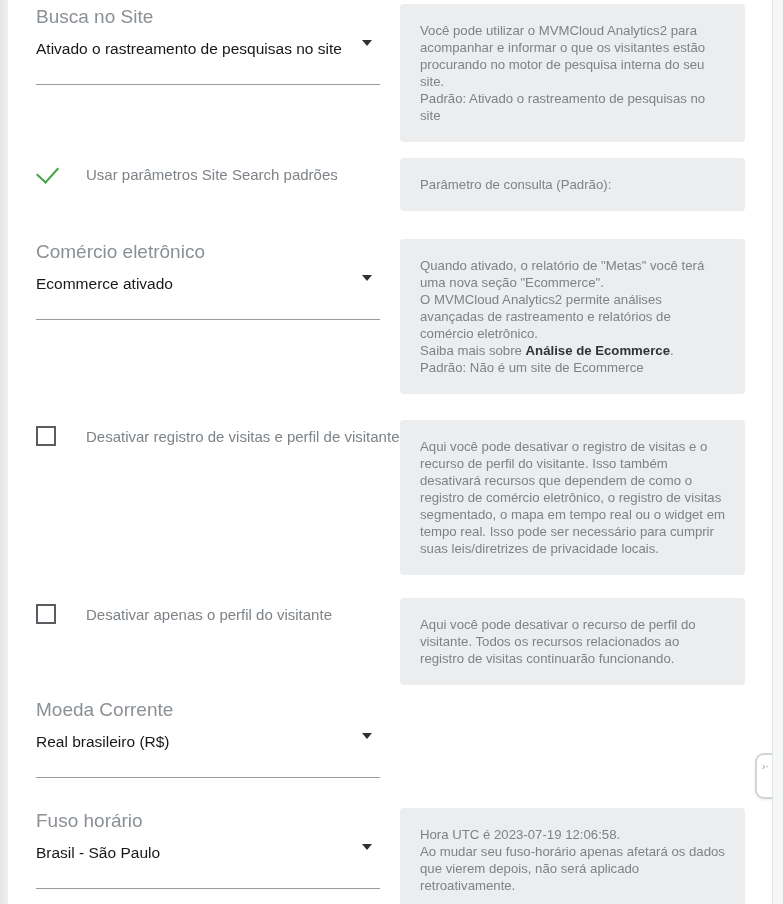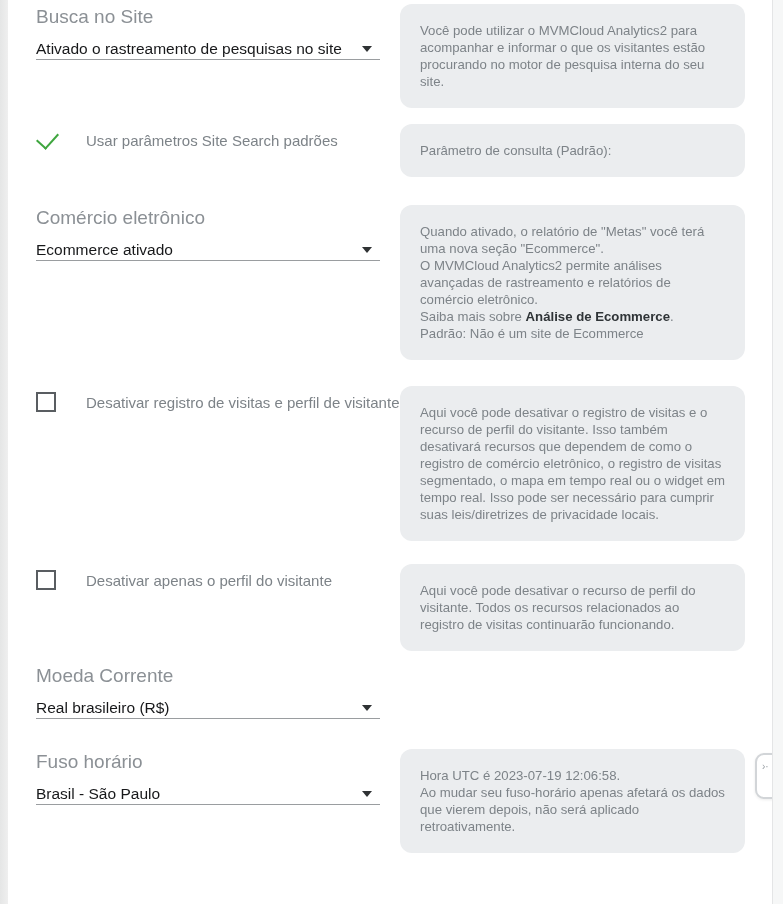--- a/index.html
+++ b/index.html
@@ -9,27 +9,27 @@
 
   .left-edge-strip { position:absolute; left:0; top:0; width:8px; height:904px;
     background:linear-gradient(to right,#e5e6e6,#efefef); }
   .scrollbar-track { position:absolute; right:0; top:0; width:11px; height:904px;
     background:#f6f7f7; border-left:1px solid #e4e5e6; }
 
   .content { position:absolute; left:8px; top:4px; width:764px; }
 
   .section { display:flex; align-items:flex-start; }
   .sec-left { width:392px; padding-left:28px; flex:none; }
-  .help-box { width:345px; flex:none; background:#ebedef; border-radius:12px;
+  .help-box { width:345px; flex:none; background:#ebedef; border-radius:4px;
     padding:18px 20px; font-size:13.2px; line-height:17px; color:#7d8388; }
   .help-box div { margin:0; }
 
   .field-label { font-size:19px; color:#8b9095; padding-top:2px; margin-bottom:10px; }
-  .select-line { display:flex; justify-content:space-between; align-items:center;
-    width:344px; padding:2px 8px 1px 0; border-bottom:1px solid #9a9da0;
+  .select-line { display:flex; justify-content:space-between; 
+    width:344px; padding:2px 8px 26px 0; border-bottom:1px solid #9a9da0;
     font-size:15.5px; color:#17181a; cursor:pointer; }
   .caret { width:0; height:0; border-left:5px solid transparent;
     border-right:5px solid transparent; border-top:6px solid #2f3234; flex:none; }
 
   .check-row { display:flex; align-items:center; margin-top:6px; cursor:pointer;gap:16px; }
   .cb-unchecked { width:20px; height:20px; border:2px solid #595d61; background:#fff;
     flex:none; margin-right:14px; }
   .cb-checked { width:22px; height:20px; position:relative; flex:none; margin-right:12px; }
   .cb-checked::after { content:""; position:absolute; left:5px; top:-2px;
     width:11px; height:18px; border-right:2.5px solid #3fa63f;
@@ -57,20 +57,21 @@
     <div class="section g1">
       <div class="sec-left">
         <div class="field-label">Busca no Site</div>
         <div class="select-line">
           <span>Ativado o rastreamento de pesquisas no site</span>
           <span class="caret"></span>
         </div>
       </div>
       <div class="help-box">
         <div>Você pode utilizar o MVMCloud Analytics2 para acompanhar e informar o que os visitantes estão procurando no motor de pesquisa interna do seu site.</div>
+        <div>Padrão: Ativado o rastreamento de pesquisas no site</div>
       </div>
     </div>
 
     <div class="section g2">
       <div class="sec-left">
         <div class="check-row">
           <span class="cb-checked"></span>
           <span class="check-label">Usar parâmetros Site Search padrões</span>
         </div>
       </div>

